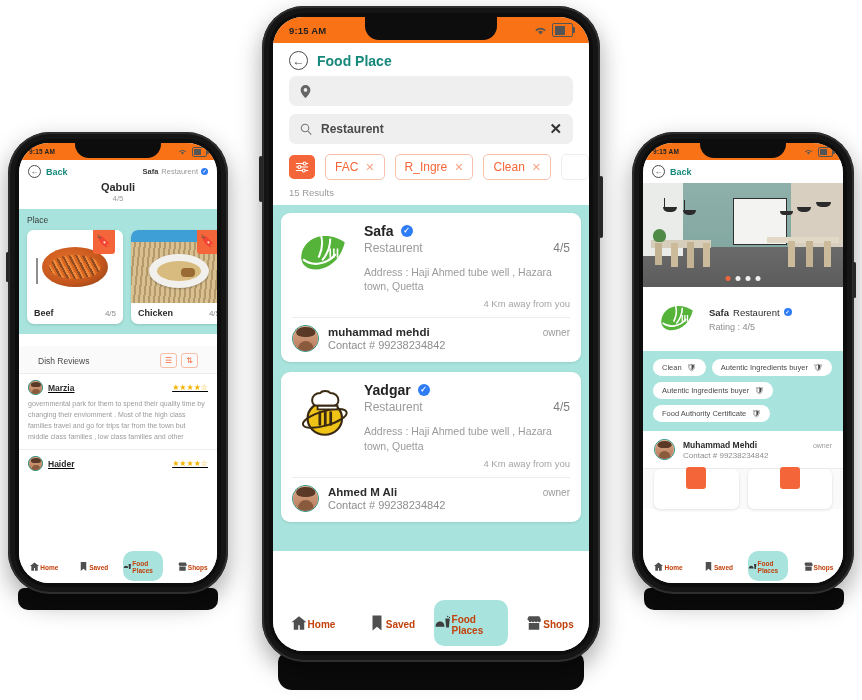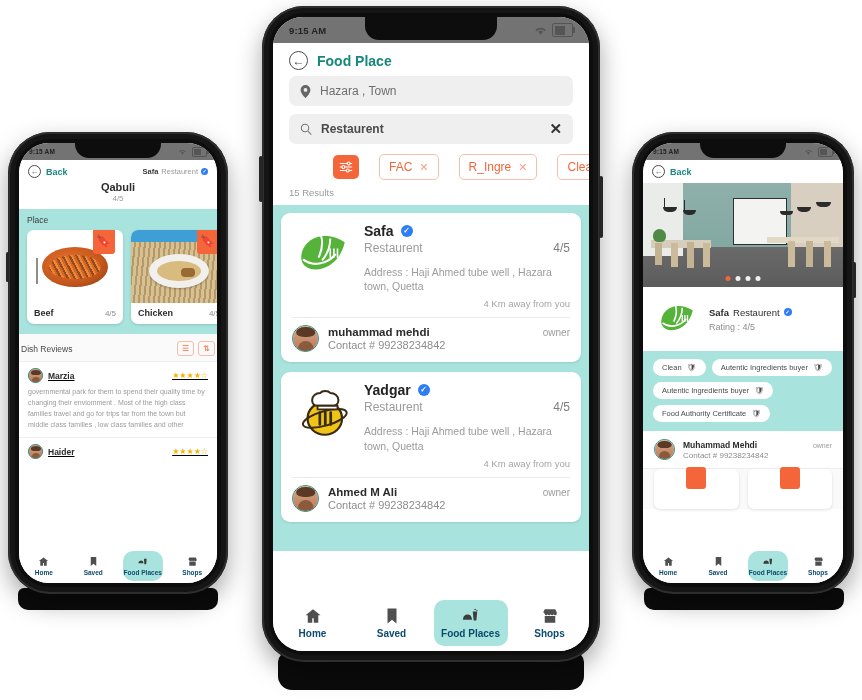--- a/index.html
+++ b/index.html
@@ -16,41 +16,41 @@
          box-shadow:0 0 0 2px #2e2e2e inset, 0 10px 24px rgba(0,0,0,.35);}
   .phone .bezel{position:absolute;inset:7px;border-radius:35px;background:#0d0d0d;}
   .phone .screen{position:absolute;inset:11px;border-radius:30px;background:#fff;overflow:hidden;}
   .notch{position:absolute;top:0;left:50%;transform:translateX(-50%);
          background:#0d0d0d;border-bottom-left-radius:14px;border-bottom-right-radius:14px;z-index:30;}
   .stand{position:absolute;background:#0b0b0b;border-radius:6px 6px 10px 10px;}
   .sidebtn{position:absolute;background:#262626;border-radius:2px;}
 
   
   .statusbar{display:flex;align-items:center;justify-content:space-between;
-    background:#737373;color:#222;font-weight:bold;gap:12px;}
+    background:#f97316;color:#222;font-weight:bold;gap:12px;}
   .sb-time{letter-spacing:.2px;}
   .sb-right{display:flex;align-items:center;gap:5px;}
   .wifi{display:inline-block;}
   .batt{display:inline-block;border:1.2px solid #555;border-radius:2px;position:relative;}
   .batt i{display:block;background:#555;height:100%;}
   .batt:after{content:"";position:absolute;right:-3px;top:25%;height:50%;width:1.6px;background:#555;border-radius:0 1px 1px 0;}
   .teal-txt{color:#16887b;}
   .grey{color:#9b9b9b;}
   .bold{font-weight:bold;}
   .backrow{display:flex;align-items:center;background:#fff;}
   .circ-arrow{border-radius:50%;border:1.4px solid #4a4a4a;display:flex;align-items:center;
               justify-content:center;color:#4a4a4a;}
   .verified{display:inline-block;border-radius:50%;background:#2f7df6;color:#fff;
             text-align:center;font-weight:bold;}
 
   
   .bnav{position:absolute;left:0;right:0;bottom:0;background:#fff;display:flex;
         align-items:center;justify-content:space-around;z-index:20;}
-  .bnav .item{display:flex;flex-direction:column;align-items:center;justify-content:center;
-              color:#0c4a6e;border-radius:10px;}
+  .bnav .item{display:flex;flex-direction:row;align-items:center;justify-content:center;
+              color:#c2410c;border-radius:10px;}
   .bnav .item.active{background:#a8e4dd;}
   .bnav .lbl{font-weight:bold;}
 
   
   #phoneLeft{left:8px;top:132px;width:220px;height:462px;}
   #phoneLeft .screen{font-size:8px;}
   #phoneLeft .statusbar{height:17px;padding:0 10px;font-size:6.5px;}
   #phoneLeft .notch{width:86px;height:15px;}
   #phoneLeft .backrow{padding:5px 9px 2px;justify-content:space-between;}
   #phoneLeft .circ-arrow{width:11px;height:11px;font-size:8px;}
@@ -61,21 +61,21 @@
   #phoneLeft .dishrow{display:flex;gap:8px;}
   #phoneLeft .dishcard{background:#fff;border-radius:7px;width:96px;flex:0 0 96px;
       box-shadow:0 1px 3px rgba(0,0,0,.15);overflow:hidden;position:relative;}
   #phoneLeft .dishimg{height:73px;position:relative;overflow:hidden;}
   #phoneLeft .bm{position:absolute;top:-2px;right:8px;width:22px;height:26px;background:#f4663a;
       border-radius:3px;display:flex;align-items:center;justify-content:center;color:#fff;font-size:12px;}
   #phoneLeft .dishfoot{display:flex;justify-content:space-between;align-items:center;padding:5px 7px 6px;}
   #phoneLeft .dishname{font-size:9px;font-weight:bold;color:#2b2b2b;}
   #phoneLeft .dishrate{font-size:8px;color:#8d8d8d;}
   #phoneLeft .revhead{display:flex;justify-content:space-between;align-items:center;
-      padding:7px 2px 5px;background:#fafafa;}
+      padding:7px 19px 5px;background:#fafafa;margin-top:12px;}
   #phoneLeft .revhead .t{font-size:8.5px;color:#4a4a4a;}
   #phoneLeft .sqbtn{width:15px;height:13px;border:1px solid #f9bda6;border-radius:3px;
       display:flex;align-items:center;justify-content:center;color:#f4663a;font-size:8px;margin-left:4px;}
   #phoneLeft .revcard{background:#fff;border-top:1px solid #eee;padding:6px 9px 7px;}
   #phoneLeft .revtop{display:flex;align-items:center;justify-content:space-between;text-decoration:underline;}
   #phoneLeft .avt{width:13px;height:13px;border-radius:50%;background:#c08a63;
       border:1px solid #16887b;overflow:hidden;position:relative;}
   #phoneLeft .rname{font-size:8.5px;font-weight:bold;color:#2b2b2b;margin-left:5px;}
   #phoneLeft .stars{font-size:8px;color:#f5b301;letter-spacing:0px;}
   #phoneLeft .rtext{font-size:7px;color:#9b9b9b;line-height:1.55;margin-top:4px;}
@@ -88,21 +88,21 @@
   #phoneMid .screen{font-size:12px;}
   #phoneMid .statusbar{height:26px;padding:0 16px;font-size:9.5px;}
   #phoneMid .notch{width:132px;height:23px;}
   #phoneMid .backrow{padding:8px 16px 6px;}
   #phoneMid .circ-arrow{width:17px;height:17px;font-size:12px;}
   #phoneMid .hdr-title{font-size:14px;font-weight:bold;margin-left:9px;}
   #phoneMid .field{margin:0 16px 8px;background:#efefef;border-radius:7px;height:30px;
       display:flex;align-items:center;padding:0 11px;gap:9px;}
   #phoneMid .field .val{font-size:12px;color:#6f6f6f;flex:1;}
   #phoneMid .field .val.strong{font-weight:bold;color:#4a4a4a;}
-  #phoneMid .chips{display:flex;align-items:center;gap:20px;padding:2px 0 4px 16px;overflow:hidden;margin-left:44px;}
+  #phoneMid .chips{display:flex;align-items:center;gap:10px;padding:2px 0 4px 16px;overflow:hidden;}
   #phoneMid .fbtn{width:26px;height:24px;background:#f4663a;border-radius:5px;flex:0 0 26px;
       display:flex;align-items:center;justify-content:center;color:#fff;font-size:12px;}
   #phoneMid .chip{border:1px solid #f6c0ab;border-radius:5px;height:24px;display:flex;align-items:center;
       gap:7px;padding:0 9px;color:#f4663a;font-size:12px;white-space:nowrap;flex:0 0 auto;}
   #phoneMid .chip .x{color:#f6a486;font-size:11px;}
   #phoneMid .chip.blank{border-color:#ececec;width:26px;padding:0;}
   #phoneMid .results{font-size:9.5px;color:#9b9b9b;padding:3px 0 7px 16px;}
   #phoneMid .listwrap{background:#a8e4dd;padding:8px;min-height:330px;}
   #phoneMid .rcard{background:#fff;border-radius:9px;padding:10px 11px;margin-bottom:10px;
       box-shadow:0 1px 3px rgba(0,0,0,.10);display:flex;flex-direction:column;}
@@ -329,21 +329,20 @@
 
       <div class="backrow">
         <span class="circ-arrow">←</span>
         <span class="teal-txt hdr-title">Food Place</span>
       </div>
 
       <div class="field">
         <svg width="11" height="13" viewBox="0 0 12 16" fill="#666">
           <path d="M6 0a6 6 0 0 0-6 6c0 4.5 6 10 6 10s6-5.5 6-10a6 6 0 0 0-6-6zm0 8.3A2.3 2.3 0 1 1 6 3.7a2.3 2.3 0 0 1 0 4.6z"></path>
         </svg>
-        <span class="val">Hazara , Town</span>
       </div>
 
       <div class="field">
         <svg width="12" height="12" viewBox="0 0 16 16" fill="none" stroke="#777" stroke-width="1.4">
           <circle cx="6.7" cy="6.7" r="5"></circle>
             <line x1="10.5" y1="10.8" x2="15" y2="15.4"></line>
         </svg>
         <span class="val strong">Restaurent</span>
         <span style="font-size:15px;font-weight:bold;color:#333;">✕</span>
       </div>

